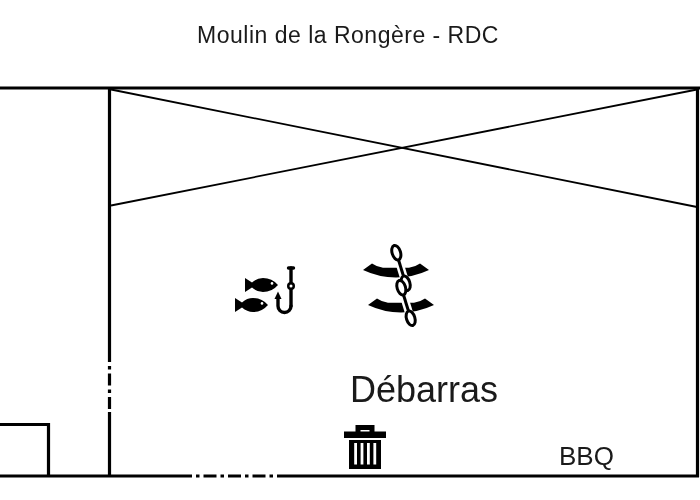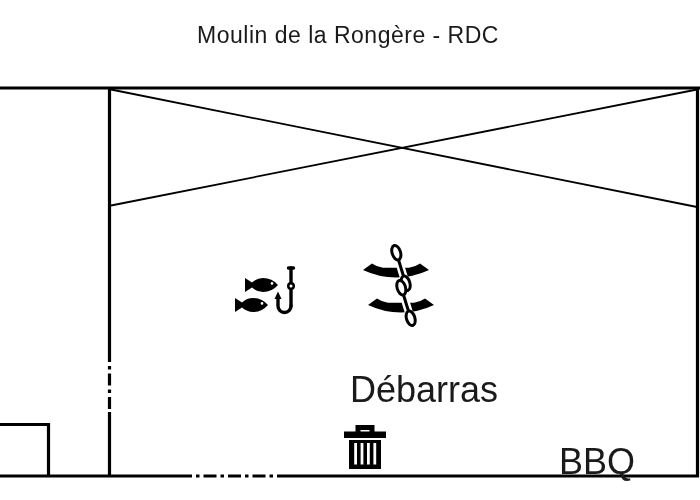--- a/index.html
+++ b/index.html
@@ -7,21 +7,21 @@
     position:relative;width:700px;height:500px;background:#fff;overflow:hidden;
     font-family:"Liberation Sans", sans-serif;color:#1a1a1a;
   }
   #plan-svg{position:absolute;left:0;top:0;}
   .label{position:absolute;white-space:nowrap;color:#1a1a1a;}
   #page-title{
     left:0;top:22px;width:696px;text-align:center;
     font-size:23px;letter-spacing:.5px;
   }
   #room-label{left:350px;top:369px;font-size:36px;}
-  #bbq-label{left:559px;top:441px;font-size:36px;}
+  #bbq-label{left:559px;top:441px;font-size:26px;}
   .icon{position:absolute;}
 </style>
 </head>
 <body>
 
 <div id="stage">
 
   <svg id="plan-svg" width="700" height="500" viewBox="0 0 700 500">
 
     <line x1="0" y1="88" x2="700" y2="88" stroke="#000" stroke-width="3.2"></line>

